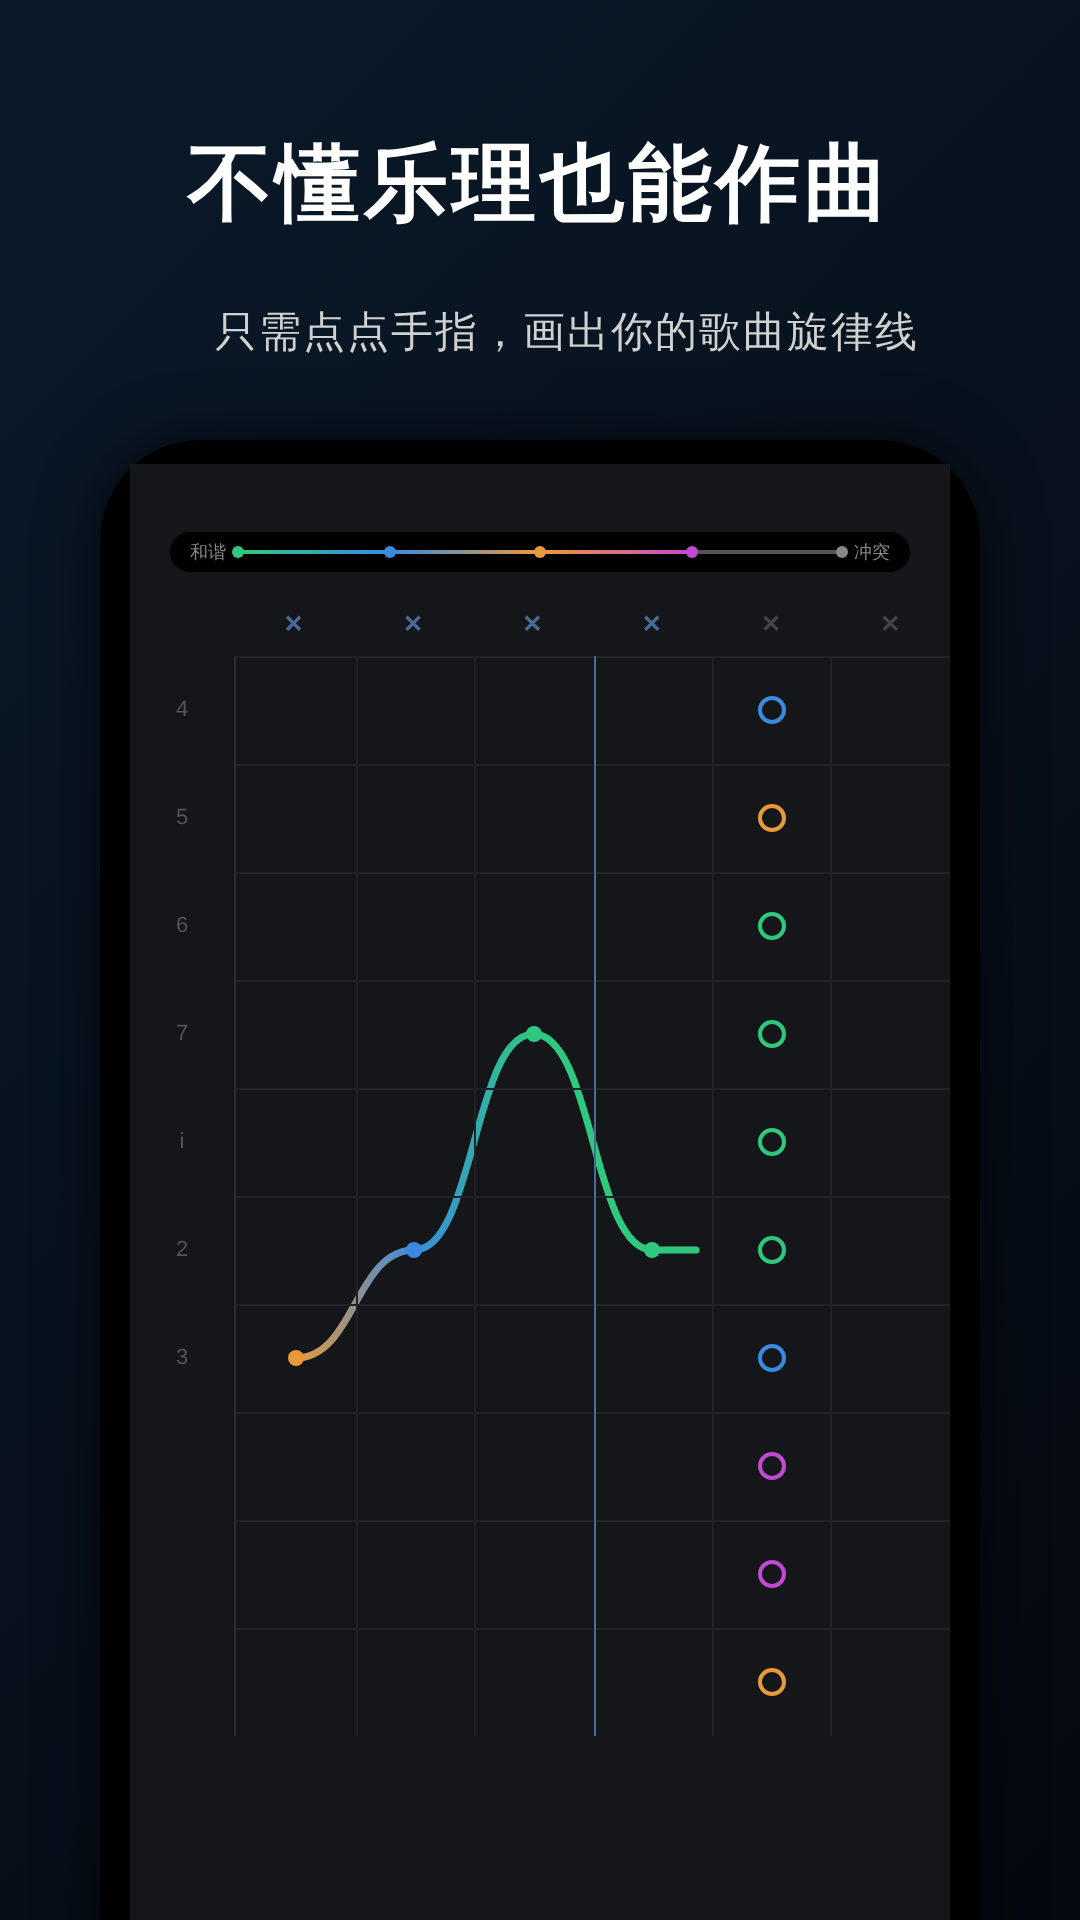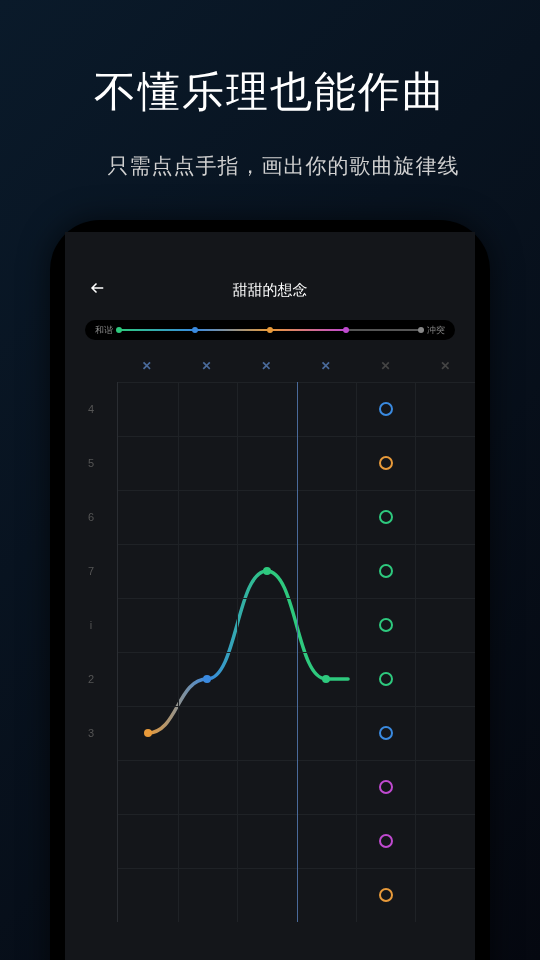--- a/index.html
+++ b/index.html
@@ -11,21 +11,21 @@
       width: 540px;
       height: 960px;
       background: linear-gradient(135deg, #0a1a2a 0%, #050810 100%);
       font-family: -apple-system, "PingFang SC", "Helvetica Neue", sans-serif;
       overflow: hidden;
       position: relative;
     }
     .hero-title {
       color: #ffffff;
       font-size: 42px;
-      font-weight: 400;
+      font-weight: 700;
       text-align: center;
       margin-top: 64px;
       letter-spacing: 2px;
     }
     .hero-subtitle {
       color: #d0d0d0;
       font-size: 21px;
       text-align: center;
       margin-top: 32px;
       letter-spacing: 1px;
@@ -209,28 +209,20 @@
 </head>
 <body>
 
 <h1 class="hero-title">不懂乐理也能作曲</h1>
 <p class="hero-subtitle">只需点点手指，画出你的歌曲旋律线</p>
 
 <div class="phone-frame">
   <div class="phone-notch"></div>
   <div class="phone-screen">
 
-    <div class="app-header">
-      <div class="back-btn">
-        <svg width="18" height="18" viewBox="0 0 24 24" fill="none" stroke="#fff" stroke-width="2">
-            <path d="M19 12H5M10 6l-6 6 6 6"></path>
-          </svg>
-      </div>
-      <div class="app-title">甜甜的想念</div>
-    </div>
 
     <div class="slider-bar">
       <span class="slider-label">和谐</span>
       <div class="slider-track" id="slider-track">
           <div class="slider-seg" style="left: 0%; width: 25%; background: linear-gradient(90deg, rgb(46, 201, 126), rgb(58, 138, 224));"></div>
           <div class="slider-seg" style="left: 25%; width: 25%; background: linear-gradient(90deg, rgb(58, 138, 224), rgb(232, 154, 58));"></div>
           <div class="slider-seg" style="left: 50%; width: 25%; background: linear-gradient(90deg, rgb(232, 154, 58), rgb(192, 74, 208));"></div>
           <div class="slider-seg" style="left: 75%; width: 25%; background: rgb(85, 85, 85);"></div>
           <div class="slider-dot" style="left: 0%; background: rgb(46, 201, 126);"></div>
           <div class="slider-dot" style="left: 25%; background: rgb(58, 138, 224);"></div>

